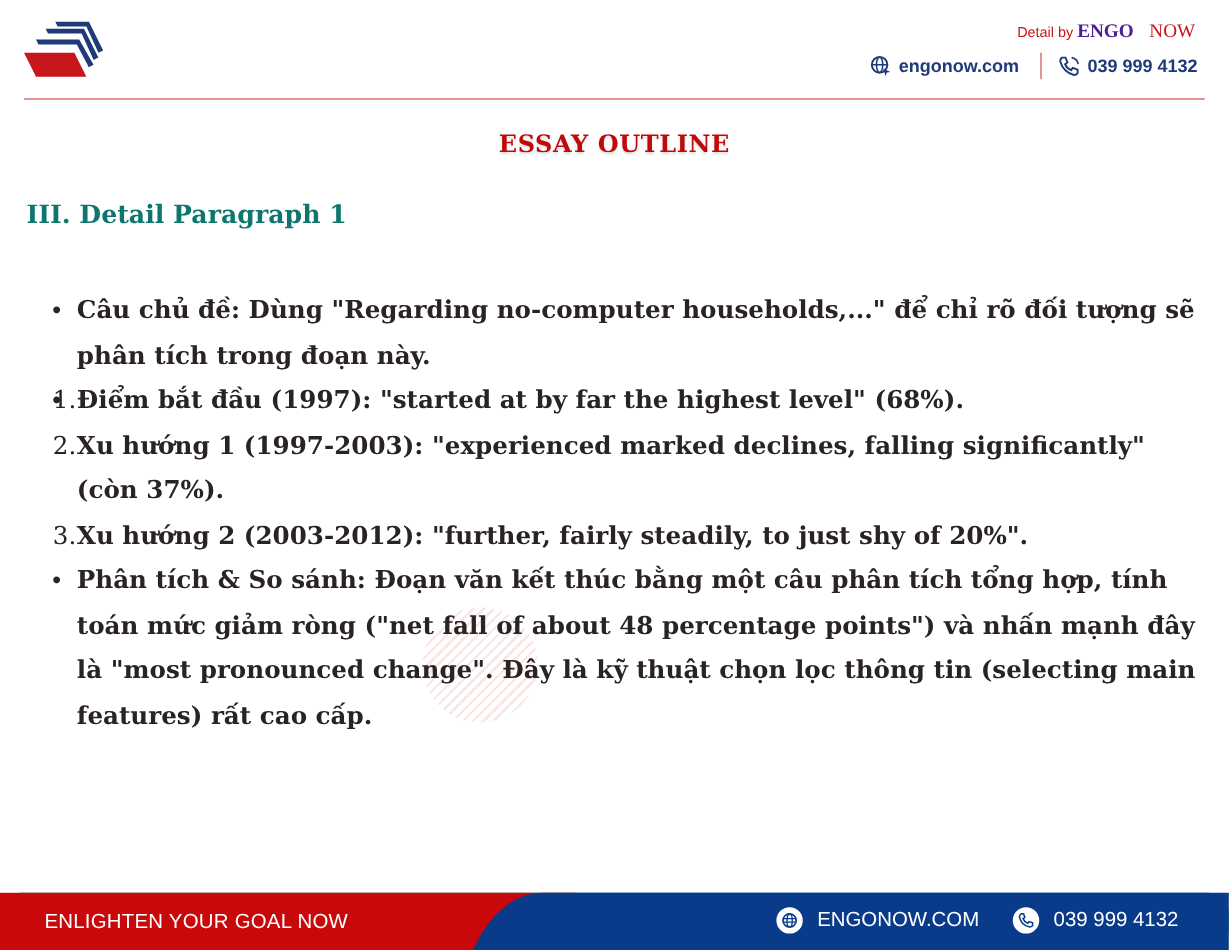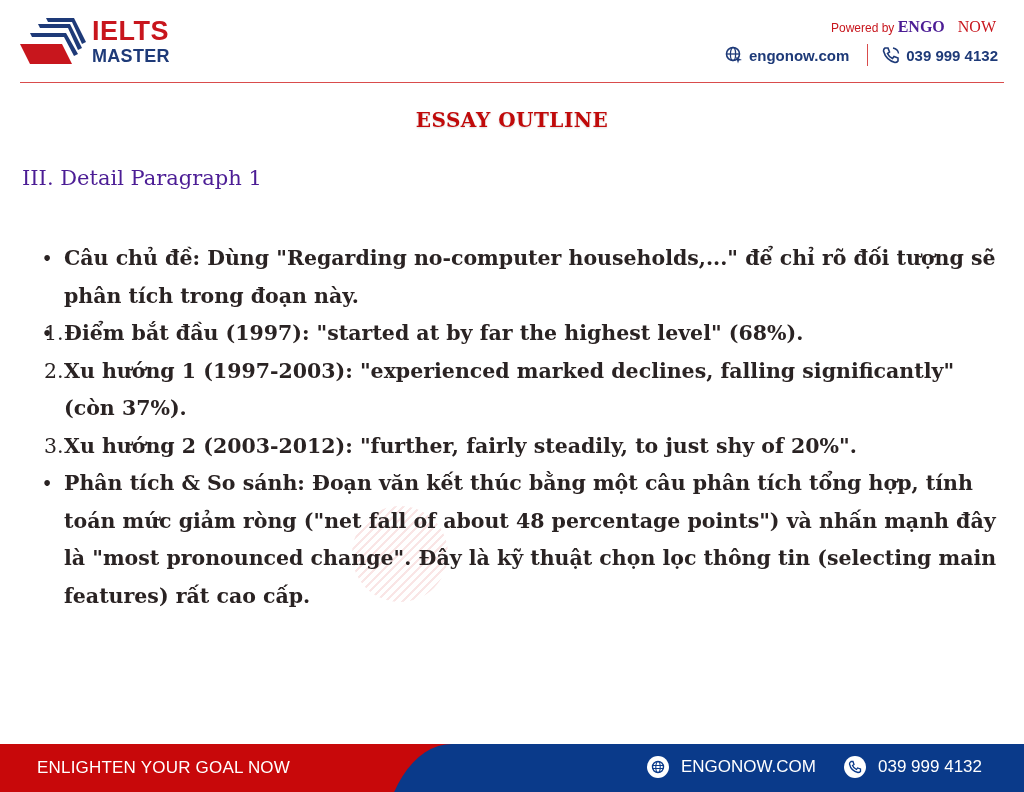--- a/index.html
+++ b/index.html
@@ -19,21 +19,21 @@
   .powered .brand { font-family: "Liberation Serif", serif; font-size: 16px; font-weight: 700; color: #4c1d95; }
   .powered .brand-now { font-family: "Liberation Serif", serif; font-size: 16px; color: #c8161d; margin-left: 13px; }
   .contact-row { position: absolute; right: 26px; top: 44px; display: flex; align-items: center; font-family: "Liberation Sans", sans-serif; font-weight: 700; color: #1e3a78; font-size: 15px; }
   .contact-row .item { display: flex; align-items: center; gap: 6px; }
   .contact-row .sep { width: 1px; height: 22px; background: #d94c4c; margin: 0 14px 0 18px; }
   .icon-svg { display: inline-block; width: 18px; height: 18px; }
 
   
   .title { position: absolute; left: 0; width: 1024px; top: 108px; text-align: center; font-family: "DejaVu Serif", serif; font-weight: 700; color: #c00a0a; font-size: 20px; letter-spacing: 0.5px; text-shadow: 0 1px 2px rgba(0,0,0,0.15); }
 
-  .section-heading { position: absolute; left: 22px; top: 166px; font-weight: 400; font-size: 21px; color: #4c1d95; }
+  .section-heading { position: absolute; left: 22px; top: 166px; font-weight: 700; font-size: 21px; color: #0f766e; }
 
   
   .content { position: absolute; left: 40px; top: 240px; width: 960px; font-weight: 700; font-size: 20.5px; line-height: 37.5px; color: #2a2323; }
   .row { position: relative; padding-left: 24px; }
   .row .marker { position: absolute; left: 0; top: 0; }
   .row.bullet .marker { left: 2px; font-size: 16px; }
   .row.num { padding-left: 24px; }
   .row.num .marker { left: 4px; font-weight: 400; }
 
   .watermark { position: absolute; left: 352px; top: 506px; width: 96px; height: 96px; border-radius: 50%;
@@ -53,28 +53,24 @@
 <body>
 
 <div class="header">
   <div class="logo">
     <svg class="logo-mark" viewBox="0 0 68 48">
       <polygon points="0,26 42,26 52,46 10,46" fill="#c8161d"></polygon>
       <polygon points="10,15 46,15 58,36 54,38 44,19 12,19" fill="#1e3a78"></polygon>
       <polygon points="18,6 50,6 62,30 58,32 48,10 20,10" fill="#1e3a78"></polygon>
       <polygon points="26,0 54,0 66,24 62,26 52,4 28,4" fill="#1e3a78"></polygon>
     </svg>
-    <div class="logo-text">
-      <span class="logo-ielts">IELTS</span>
-      <span class="logo-master">MASTER</span>
-    </div>
   </div>
 
   <div class="powered">
-    <span>Powered by </span><span class="brand">ENGO</span><span class="brand-now">NOW</span>
+    <span>Detail by </span><span class="brand">ENGO</span><span class="brand-now">NOW</span>
   </div>
 
   <div class="contact-row">
     <div class="item">
       <svg class="icon-svg" viewBox="0 0 18 18">
         <circle cx="8" cy="8" r="6.5" fill="none" stroke="#1e3a78" stroke-width="1.6"></circle>
         <ellipse cx="8" cy="8" rx="2.6" ry="6.5" fill="none" stroke="#1e3a78" stroke-width="1.3"></ellipse>
         <line x1="1.5" y1="8" x2="14.5" y2="8" stroke="#1e3a78" stroke-width="1.3"></line>
         <polygon points="11,11 17,14 14,14.5 13,17.5" fill="#1e3a78"></polygon>
       </svg>

